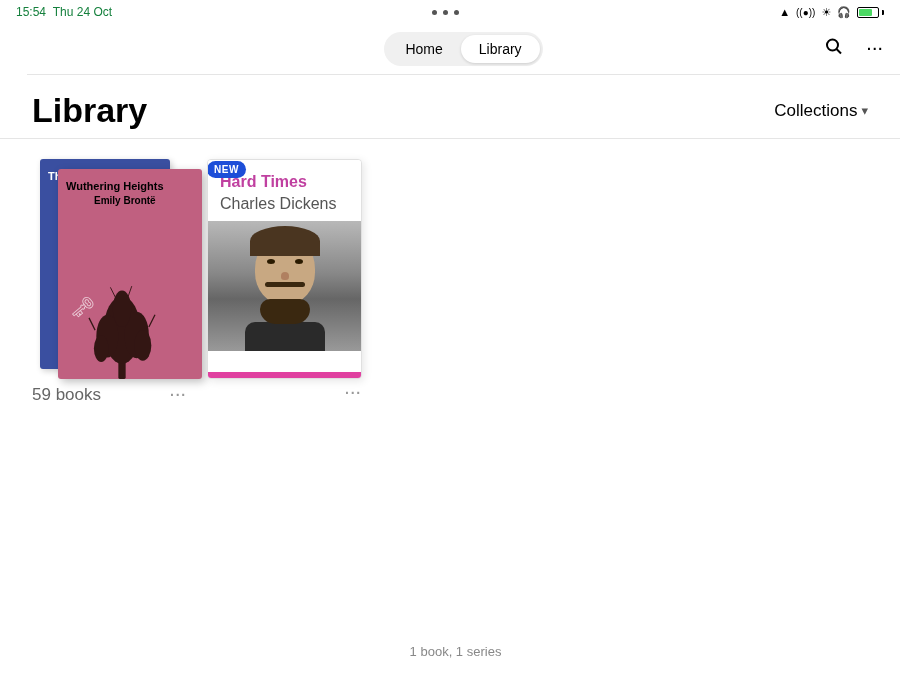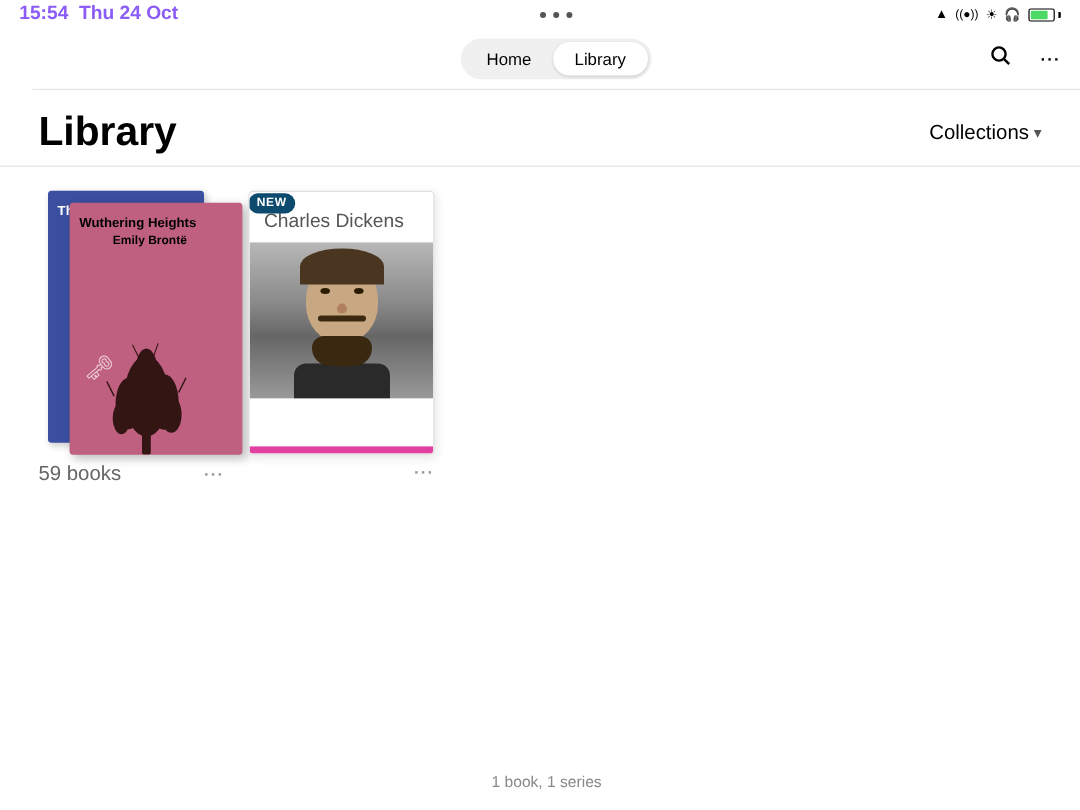--- a/index.html
+++ b/index.html
@@ -14,23 +14,23 @@
 
     
     .status-bar {
       display: flex;
       justify-content: space-between;
       align-items: center;
       padding: 4px 16px;
       height: 24px;
     }
     .status-left {
-      font-size: 16px;
-      font-weight: 700;
-      color: #8b5cf6;
+      font-size: 12px;
+      font-weight: 400;
+      color: #15803d;
     }
     .status-center {
       display: flex;
       gap: 6px;
       align-items: center;
     }
     .status-dot {
       width: 5px;
       height: 5px;
       border-radius: 50%;
@@ -345,21 +345,21 @@
       right: 0;
       height: 6px;
       background: #e040a0;
     }
     .hard-times-badge {
       position: absolute;
       top: -1px;
       left: -1px;
     }
     .new-badge {
-      background: #0c4a6e;
+      background: #1d4ed8;
       color: #fff;
       font-size: 10px;
       font-weight: 700;
       padding: 3px 7px;
       border-radius: 10px;
       letter-spacing: 0.5px;
       text-align: center;
     }
     .hard-times-info {
       display: flex;
@@ -483,20 +483,21 @@
       </div>
       <div class="book-stack-info">
         <span class="book-count">59 books</span>
         <span class="book-more">···</span>
       </div>
     </div>
 
     <div class="hard-times-container">
       <div class="hard-times-book">
         <div class="hard-times-top">
+          <div class="hard-times-title">Hard Times</div>
           <div class="hard-times-author">Charles Dickens</div>
         </div>
 
         <div class="hard-times-image">
           <div class="dickens-portrait">
 
             <div style="position:relative; margin-top:5px;">
               <div class="dickens-head">
                 <div class="dickens-hair"></div>
 

